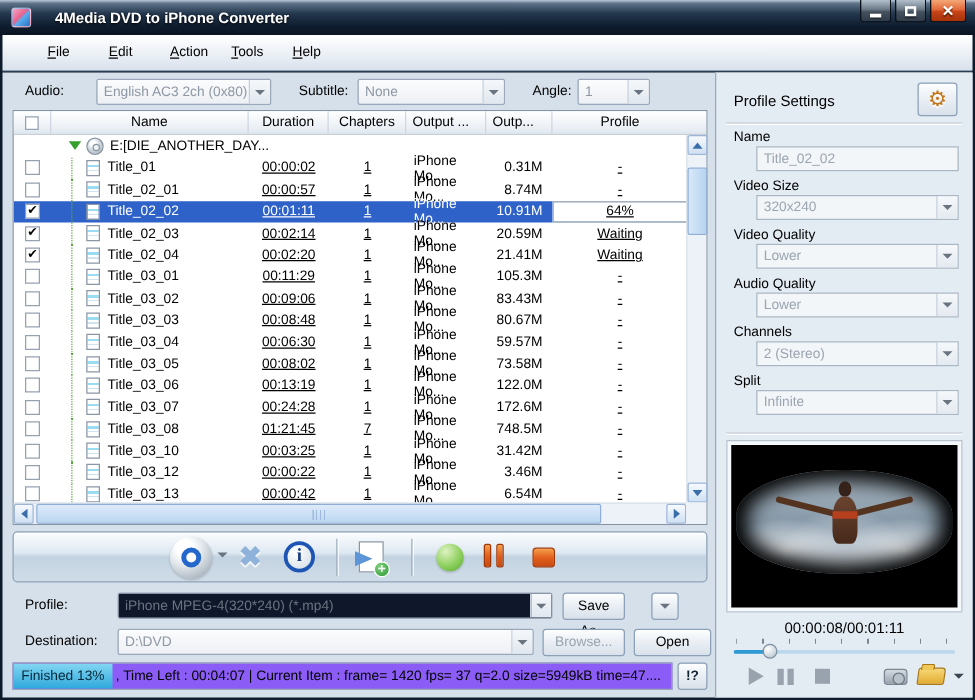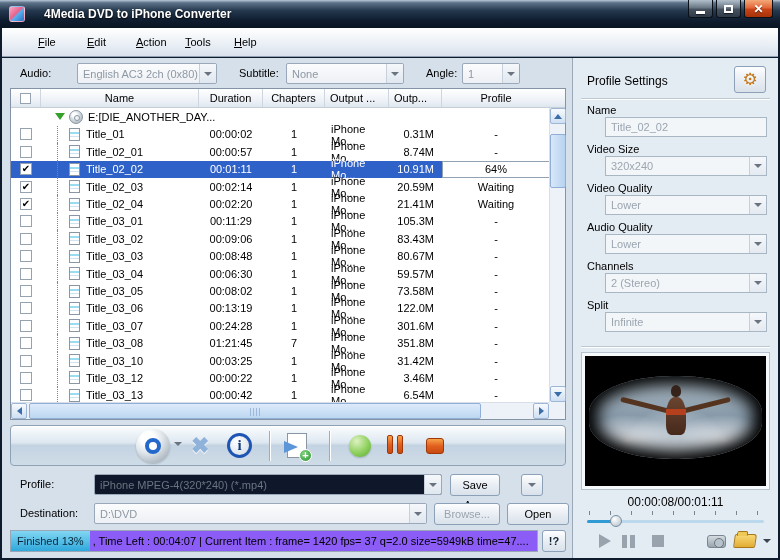--- a/index.html
+++ b/index.html
@@ -56,21 +56,21 @@
   .hcb{width:11px;height:11px;border:1px solid #96a2b0;background:#fff;}
   .tbody{position:absolute;top:19px;left:0;right:16px;bottom:17px;overflow:hidden;}
   .trow{height:17.4px;display:flex;align-items:center;}
   .c{display:flex;align-items:center;height:100%;}
   .c-check{justify-content:center;}
   .cb{width:12px;height:12px;border:1px solid #96a2b0;background:#fff;font-size:10px;line-height:10px;text-align:center;color:#000;}
   .c-name{overflow:hidden;white-space:nowrap;}
   .tree{width:12px;height:100%;border-left:1px dotted #58a83c;margin-left:16px;flex:none;}
   .doc{width:11px;height:13px;flex:none;margin-right:6px;border:1px solid #8a96a4;background:
     linear-gradient(#ffffff 0 3px,#9adcf2 3px 5px,#ffffff 5px 7px,#cfe4f0 7px 8px,#ffffff 8px);}
-  .c-dur,.c-chap,.c-status{justify-content:center;}
+  .c-dur,.c-chap,.c-status{justify-content:center;text-decoration:underline;}
   .c-out{padding-left:6px;}
   .c-size{justify-content:flex-end;padding-right:8px;}
   .trow.sel{background:#2e62c8;color:#fff;}
   .trow.sel .c-status{background:#fff;color:#000;box-shadow:inset 0 0 0 1px #93a2b2;}
   .disc-row{height:17.8px;display:flex;align-items:center;}
   .exp{width:0;height:0;border-left:5px solid transparent;border-right:5px solid transparent;border-top:7px solid #35a02c;margin-left:44px;margin-right:4px;}
   .disc-ico{width:14px;height:14px;border-radius:50%;flex:none;margin-right:5px;border:1px solid #8a96a2;
     background:radial-gradient(circle at 38% 32%,#ffffff 0 18%,#d3dae0 45%,#9fabb5 100%);position:relative;}
   .disc-ico::after{content:"";position:absolute;left:4px;top:4px;width:4px;height:4px;border-radius:50%;background:#eef2f5;border:1px solid #8a96a2;}
 
@@ -430,36 +430,36 @@
                 <span class="cb"></span>
               </div>
     <div class="c c-name w-name">
                 <span class="tree"></span>
                 <span class="doc"></span>
                 <span class="nm">Title_03_07</span>
               </div>
     <div class="c c-dur w-dur">00:24:28</div>
     <div class="c c-chap w-chap">1</div>
     <div class="c c-out w-out">iPhone Mo...</div>
-    <div class="c c-size w-size">301.6M</div>
+    <div class="c c-size w-size">172.6M</div>
     <div class="c c-status w-status">-</div>
   </div>
             <div class="trow">
     <div class="c c-check w-check">
                 <span class="cb"></span>
               </div>
     <div class="c c-name w-name">
                 <span class="tree"></span>
                 <span class="doc"></span>
                 <span class="nm">Title_03_08</span>
               </div>
     <div class="c c-dur w-dur">01:21:45</div>
     <div class="c c-chap w-chap">7</div>
     <div class="c c-out w-out">iPhone Mo...</div>
-    <div class="c c-size w-size">351.8M</div>
+    <div class="c c-size w-size">748.5M</div>
     <div class="c c-status w-status">-</div>
   </div>
             <div class="trow">
     <div class="c c-check w-check">
                 <span class="cb"></span>
               </div>
     <div class="c c-name w-name">
                 <span class="tree"></span>
                 <span class="doc"></span>
                 <span class="nm">Title_03_10</span>

